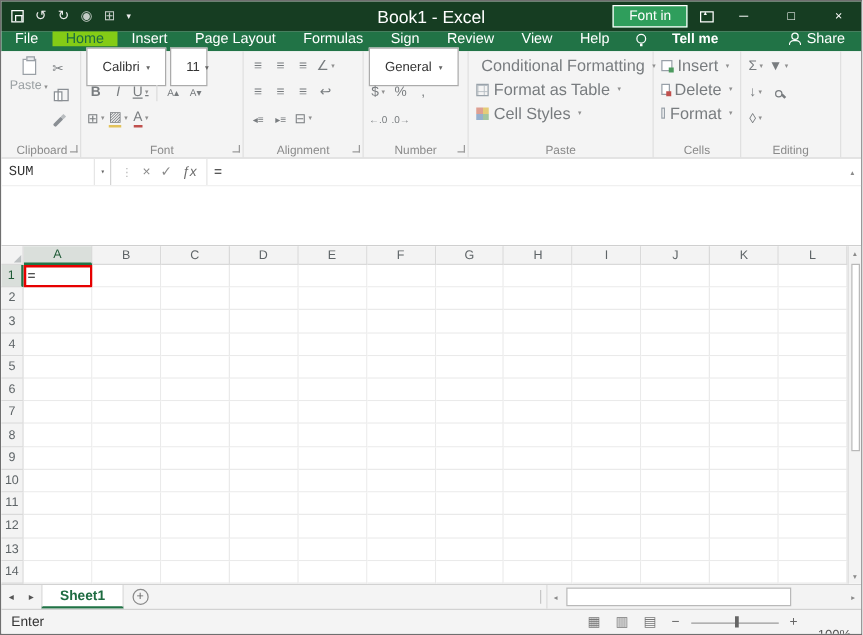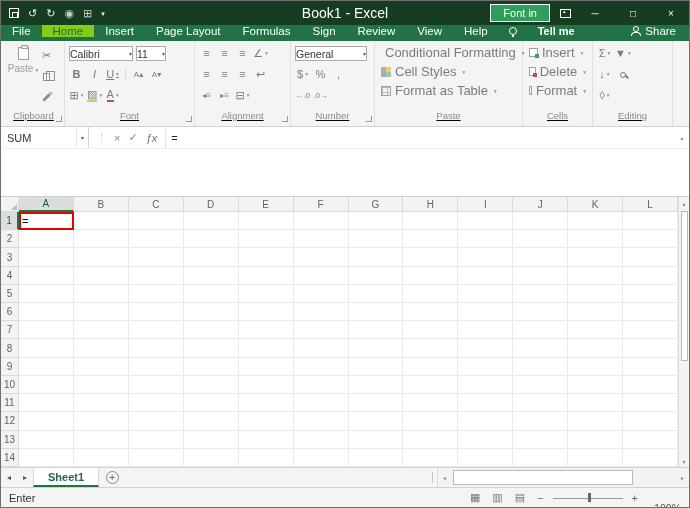--- a/index.html
+++ b/index.html
@@ -32,25 +32,25 @@
 .ic-bulb { width:8px; height:8px; border:1px solid #fff; border-radius:50%; position:relative; display:inline-block; }
 .ic-bulb::after { content:""; position:absolute; left:2px; bottom:-3px; width:2px; height:2px; background:#fff; }
 .ic-person { width:10px; height:10px; position:relative; display:inline-block; }
 .ic-person::before { content:""; position:absolute; top:0; left:3px; width:4px; height:4px; border:1px solid #fff; border-radius:50%; }
 .ic-person::after { content:""; position:absolute; bottom:0; left:1px; width:8px; height:3px; border:1px solid #fff; border-bottom:none; border-radius:4px 4px 0 0; }
 
 
 .ribbon { height:86px; background:#F4F4F4; display:flex; border-bottom:1px solid #D2D2D2; flex:0 0 auto; padding-left:2px; }
 .rgroup { border-right:1px solid #E0E0E0; display:flex; flex-direction:column; padding:2px 4px 0; position:relative; flex:0 0 auto; }
 .rrow { display:flex; align-items:center; gap:3px; height:21px; }
-.glabel-row { margin-top:auto; height:16px; display:flex; align-items:flex-start; justify-content:center;text-decoration:underline; }
+.glabel-row { margin-top:auto; height:16px; display:flex; align-items:flex-end; justify-content:center; }
 .glabel { font-size:9.5px; color:#8A8A8A; }
 .launcher { position:absolute; right:2px; bottom:4px; width:6px; height:6px; border-right:1px solid #9A9A9A; border-bottom:1px solid #9A9A9A; }
 
-.combo { display:flex; align-items:center; background:#fff; border:1px solid #ABABAB; height:15px; padding:0 0; font-size:10.5px; color:#333; }
+.combo { display:flex; align-items:center; background:#fff; border:1px solid #ABABAB; height:31px; padding:0 12px; font-size:10.5px; color:#333; }
 .combo::after { content:"▾"; font-size:6px; color:#666; margin-left:auto; padding-left:4px; }
 .w64{width:64px} .w30{width:30px} .w72{width:72px}
 
 .sb { min-width:15px; height:17px; display:inline-flex; align-items:center; justify-content:center; color:#787C7F; font-size:11px; line-height:1; }
 .wdd::after { content:"▾"; font-size:5.5px; color:#8F8F8F; margin-left:2px; }
 .bold{font-weight:bold;} .ital{font-style:italic;} .unde{text-decoration:underline;}
 .rbar{border-bottom:2px solid #C0504D;} .ybar{border-bottom:2px solid #E2C25A;}
 .vdiv { width:1px; height:13px; background:#DCDCDC; margin:0 2px; }
 .tiny { font-size:8px; }
 
@@ -73,21 +73,21 @@
 .ic-mini { width:9px; height:9px; border:1px solid #98A0A8; background:#fff; position:relative; display:inline-block; }
 .ic-mini.ins::after { content:""; position:absolute; right:-2px; bottom:-2px; width:4px; height:4px; background:#4C9A5F; }
 .ic-mini.del::after { content:""; position:absolute; right:-2px; bottom:-2px; width:4px; height:4px; background:#C0504D; }
 
 .ic-search { width:6px; height:6px; border:1.5px solid #787C7F; border-radius:50%; position:relative; display:inline-block; }
 .ic-search::after { content:""; position:absolute; width:4px; height:1.5px; background:#787C7F; transform:rotate(45deg); right:-4px; bottom:-1px; }
 
 
 .fzone { height:70px; border-bottom:1px solid #CFCFCF; background:#fff; flex:0 0 auto; }
 .fbar { height:22px; display:flex; align-items:stretch; border-bottom:1px solid #F0F0F0; }
-.namebox { width:88px; border-right:1px solid #D5D5D5; display:flex; align-items:center; padding:0 0 0 6px; font-size:11px; color:#333; }
+.namebox { width:88px; border-right:1px solid #D5D5D5; display:flex; align-items:center; padding:0 0 0 6px; font-size:11px; color:#333;font-family:Liberation Mono, monospace; }
 .nb-dd { margin-left:auto; font-size:6px; color:#666; border-left:1px solid #E6E6E6; padding:0 4px; height:100%; display:flex; align-items:center; }
 .fbtns { display:flex; align-items:center; gap:8px; padding:0 8px; border-right:1px solid #E6E6E6; }
 .fdots { color:#B5B5B5; font-size:9px; }
 .fbtn { font-size:11px; color:#8A8A8A; }
 .fx { font-style:italic; color:#6E6E6E; }
 .fcontent { flex:1; display:flex; align-items:center; padding-left:5px; font-size:11px; color:#222; }
 .fcollapse { width:14px; display:flex; align-items:center; justify-content:center; color:#8A8A8A; font-size:6px; }
 
 
 .gridwrap { flex:1; position:relative; background:#fff; }
@@ -277,26 +277,26 @@
         </div>
       <span class="launcher"></span>
     </div>
 
     <div class="rgroup" style="width:148px">
       <div class="styles-btn wdd">
         <span class="ic-cf"></span>
         <span>Conditional Formatting</span>
       </div>
       <div class="styles-btn wdd">
+        <span class="ic-tbl"></span>
+        <span>Format as Table</span>
+      </div>
+      <div class="styles-btn wdd">
         <span class="ic-cs"></span>
         <span>Cell Styles</span>
-      </div>
-      <div class="styles-btn wdd">
-        <span class="ic-tbl"></span>
-        <span>Format as Table</span>
       </div>
       <div class="glabel-row">
           <span class="glabel">Paste</span>
         </div>
     </div>
 
     <div class="rgroup" style="width:70px">
       <div class="styles-btn wdd">
         <span class="ic-mini ins"></span>
         <span>Insert</span>

